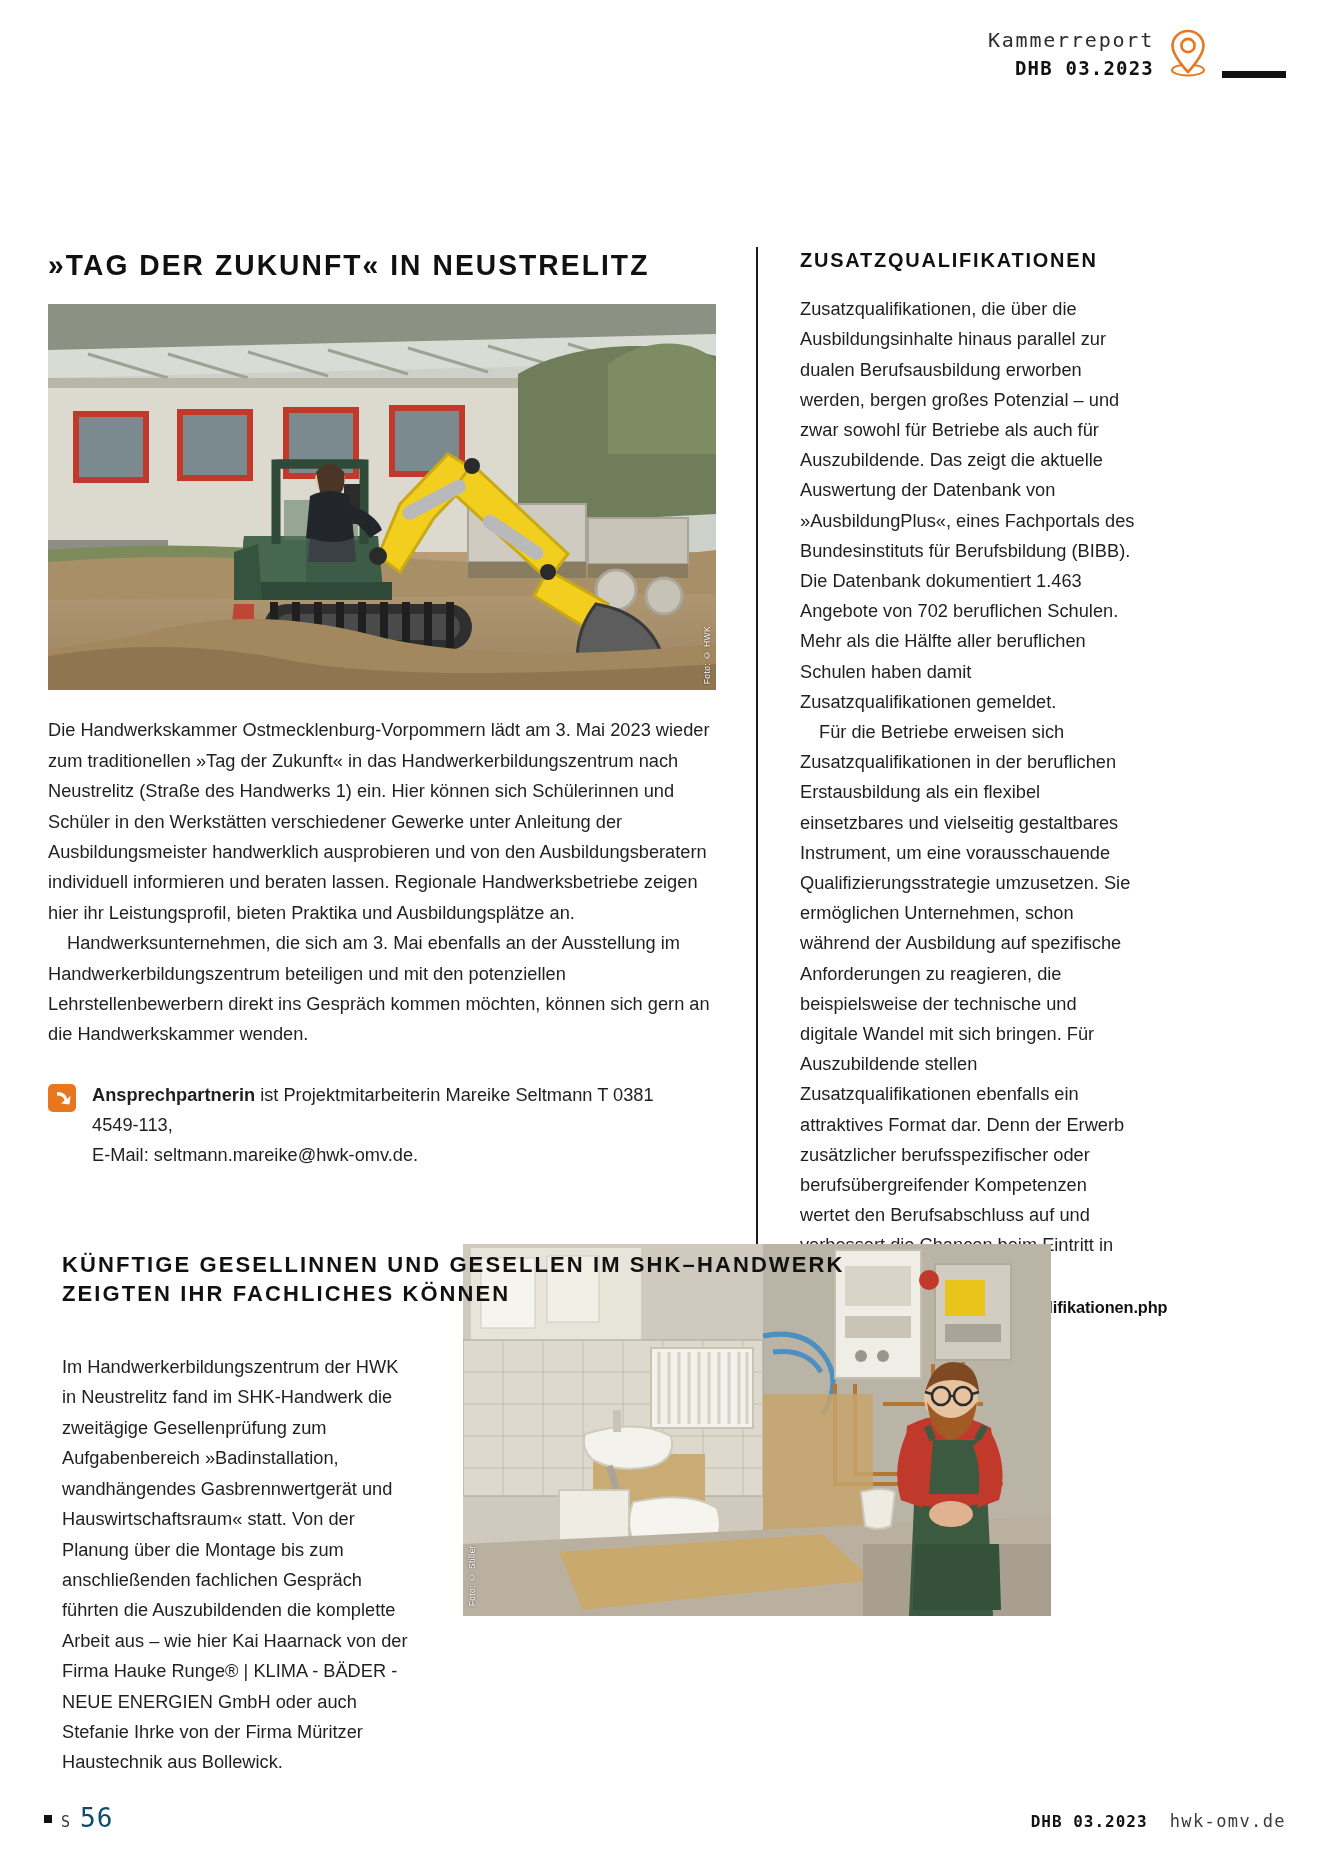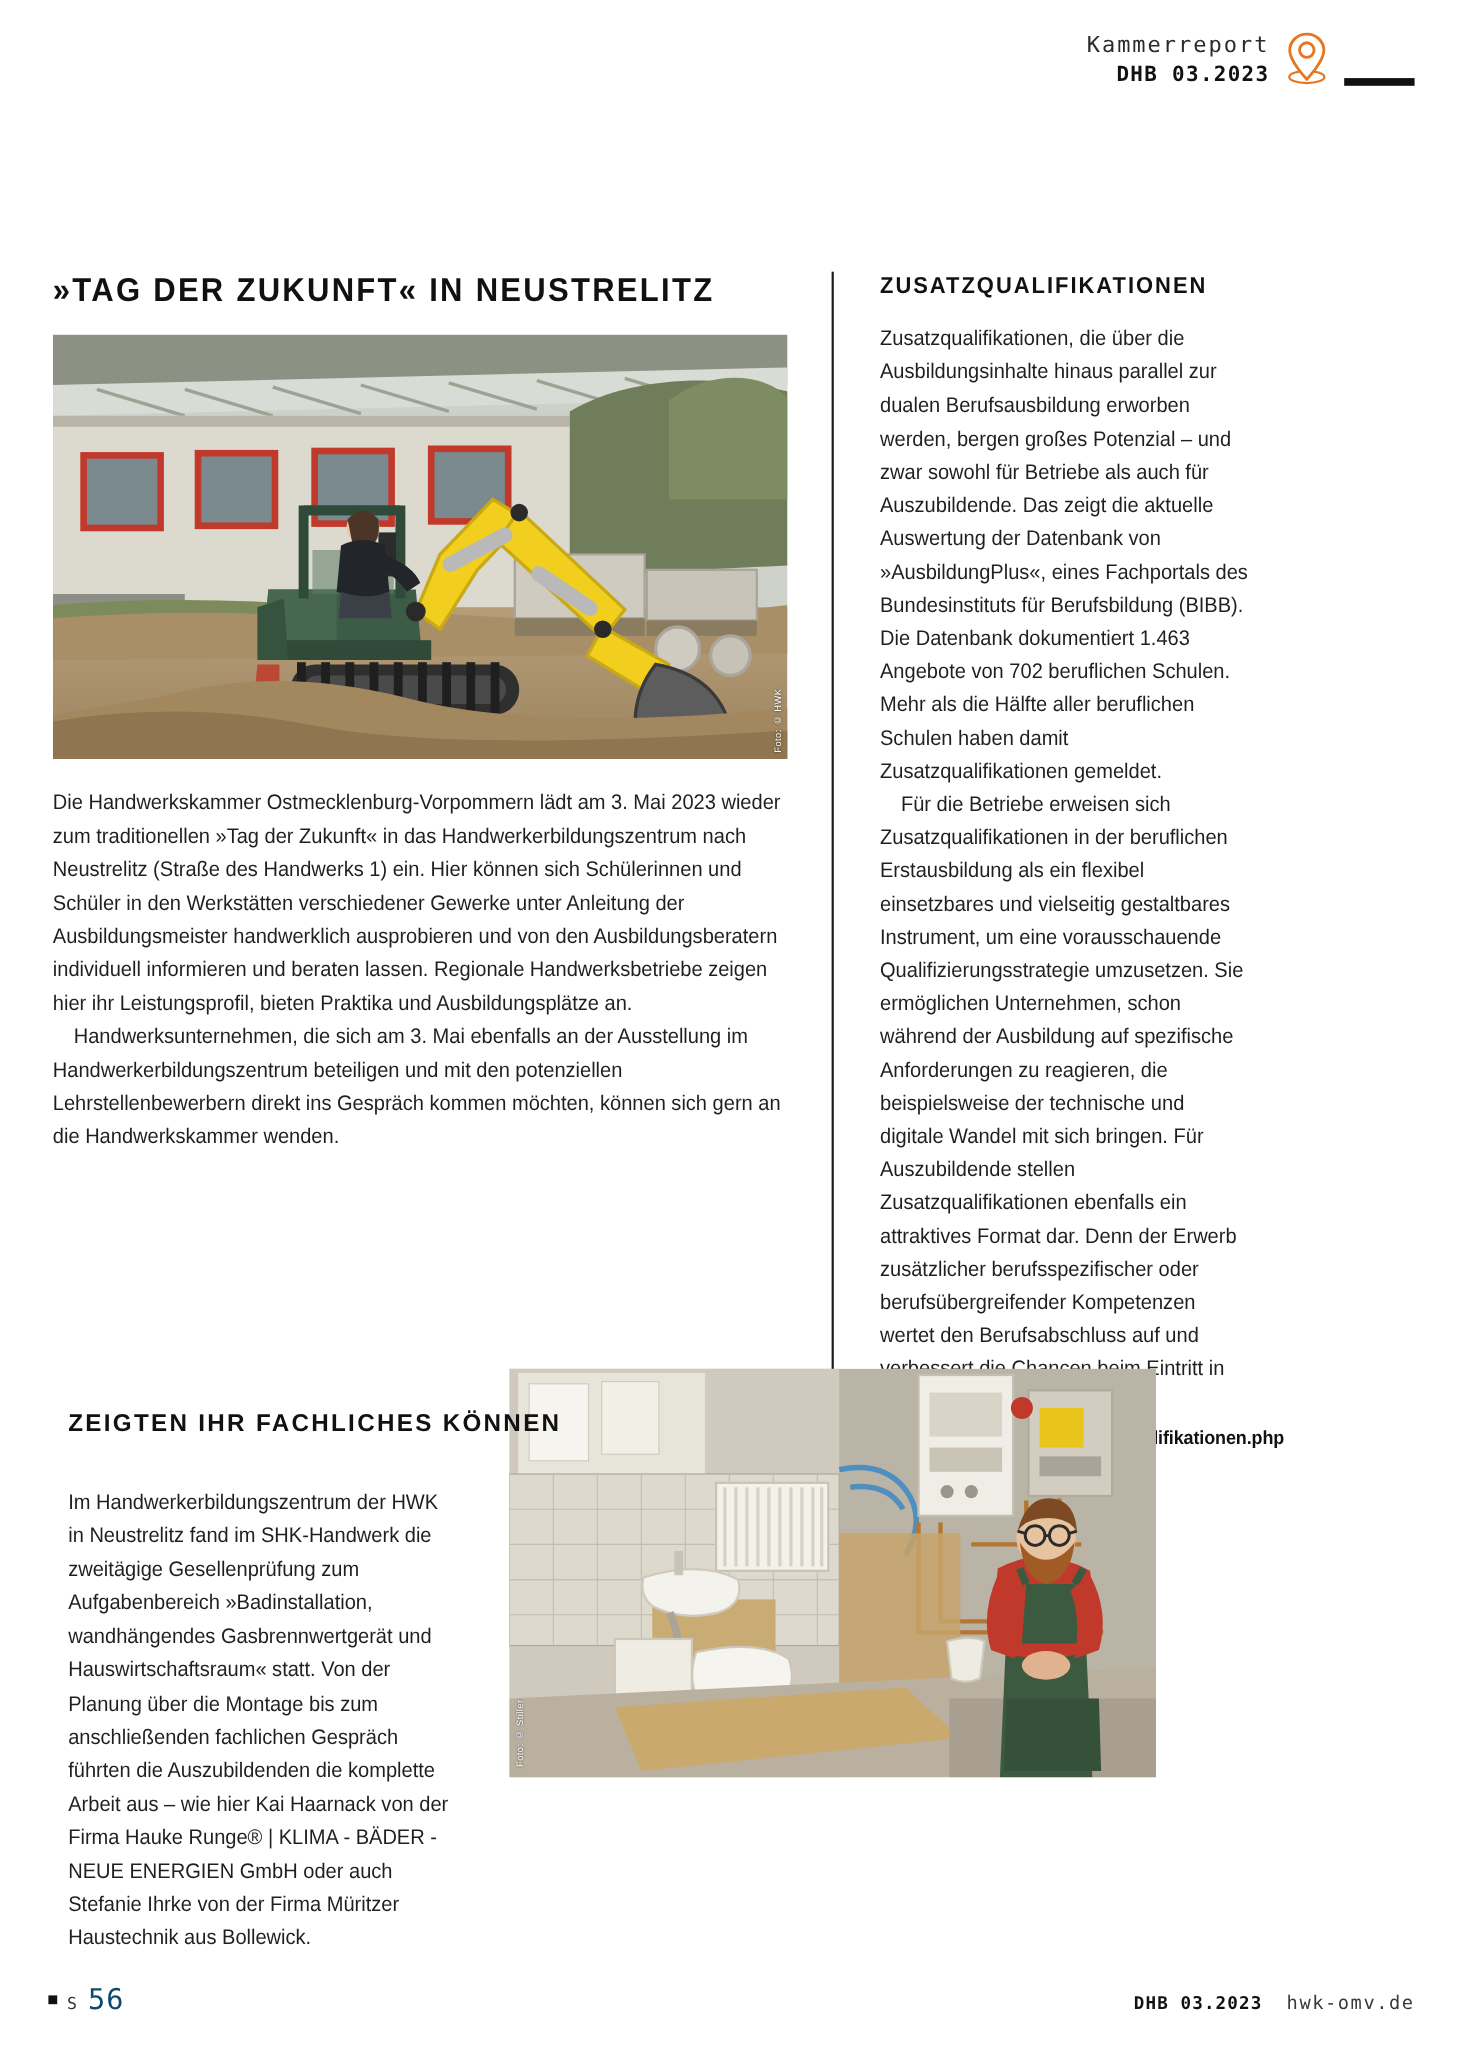--- a/index.html
+++ b/index.html
@@ -440,37 +440,48 @@
           <path d="M0 352 Q120 332 240 356 Q360 380 668 360 L668 386 L0 386 Z" fill="#8f7650"></path>
         </svg>
         <span class="credit">Foto: © HWK</span>
       </div>
 
       <div class="body-text">
         <p>Die Handwerkskammer Ostmecklenburg-Vorpommern lädt am 3. Mai 2023 wieder zum traditionellen »Tag der Zukunft« in das Handwerkerbildungszentrum nach Neustrelitz (Straße des Handwerks 1) ein. Hier können sich Schülerinnen und Schüler in den Werkstätten verschiedener Gewerke unter Anleitung der Ausbildungsmeister handwerklich ausprobieren und von den Ausbildungsberatern individuell informieren und beraten lassen. Regionale Handwerksbetriebe zeigen hier ihr Leistungsprofil, bieten Praktika und Ausbildungsplätze an.</p>
         <p class="indent">Handwerksunternehmen, die sich am 3. Mai ebenfalls an der Ausstellung im Handwerkerbildungszentrum beteiligen und mit den potenziellen Lehrstellenbewerbern direkt ins Gespräch kommen möchten, können sich gern an die Handwerkskammer wenden.</p>
       </div>
 
+      <div class="contact">
+        <span class="contact-icon">
+          <svg width="28" height="28" viewBox="0 0 28 28" xmlns="http://www.w3.org/2000/svg">
+            <path d="M9 8 q9 0 10 7 l3.5 -3 -1 8.5 -8.5 -1 3.6 -3 q-1.2 -5 -7.6 -5 z" fill="#ffffff"></path>
+          </svg>
+        </span>
+        <div class="contact-text">
+          <span><b>Ansprechpartnerin</b><span> ist Projektmitarbeiterin Mareike Seltmann T 0381 4549-113,</span></span><br>
+          <span>E-Mail: seltmann.mareike@hwk-omv.de.</span>
+        </div>
+      </div>
     </div>
 
     <div class="col-right">
       <h2 class="headline">ZUSATZQUALIFIKATIONEN</h2>
       <div class="body-text">
         <p>Zusatzqualifikationen, die über die Ausbildungsinhalte hinaus parallel zur dualen Berufsausbildung erworben werden, bergen großes Potenzial – und zwar sowohl für Betriebe als auch für Auszubildende. Das zeigt die aktuelle Auswertung der Datenbank von »AusbildungPlus«, eines Fachportals des Bundesinstituts für Berufsbildung (BIBB). Die Datenbank dokumentiert 1.463 Angebote von 702 beruflichen Schulen. Mehr als die Hälfte aller beruflichen Schulen haben damit Zusatzqualifikationen gemeldet.</p>
         <p class="indent">Für die Betriebe erweisen sich Zusatzqualifikationen in der beruflichen Erstausbildung als ein flexibel einsetzbares und vielseitig gestaltbares Instrument, um eine vorausschauende Qualifizierungsstrategie umzusetzen. Sie ermöglichen Unternehmen, schon während der Ausbildung auf spezifische Anforderungen zu reagieren, die beispielsweise der technische und digitale Wandel mit sich bringen. Für Auszubildende stellen Zusatzqualifikationen ebenfalls ein attraktives Format dar. Denn der Erwerb zusätzlicher berufsspezifischer oder berufsübergreifender Kompetenzen wertet den Berufsabschluss auf und verbessert die Chancen beim Eintritt in den Arbeitsmarkt.</p>
       </div>
       <div class="source-url">bibb.de/dienst/abp/de/zusatzqualifikationen.php</div>
     </div>
   </div>
 </div>
 
 <div class="lower-section">
   <div class="lower-heading">
     <h2 class="headline" style="font-size:22px;letter-spacing:2.1px;line-height:1.32;">
-      <br>
+      <span>KÜNFTIGE GESELLINNEN UND GESELLEN IM SHK–HANDWERK</span><br>
       <span>ZEIGTEN IHR FACHLICHES KÖNNEN</span>
     </h2>
   </div>
 
   <div class="lower-body-wrap">
     <div class="lower-col-text">
       <div class="body-text">
         <p>Im Handwerkerbildungszentrum der HWK in Neustrelitz fand im SHK-Handwerk die zweitägige Gesellenprüfung zum Aufgabenbereich »Badinstallation, wandhängendes Gasbrennwertgerät und Hauswirtschaftsraum« statt. Von der Planung über die Montage bis zum anschließenden fachlichen Gespräch führten die Auszubildenden die komplette Arbeit aus  – wie hier Kai Haarnack von der Firma Hauke Runge® | KLIMA - BÄDER - NEUE ENERGIEN GmbH oder auch Stefanie Ihrke von der Firma Müritzer Haustechnik aus Bollewick.</p>
       </div>
     </div>

